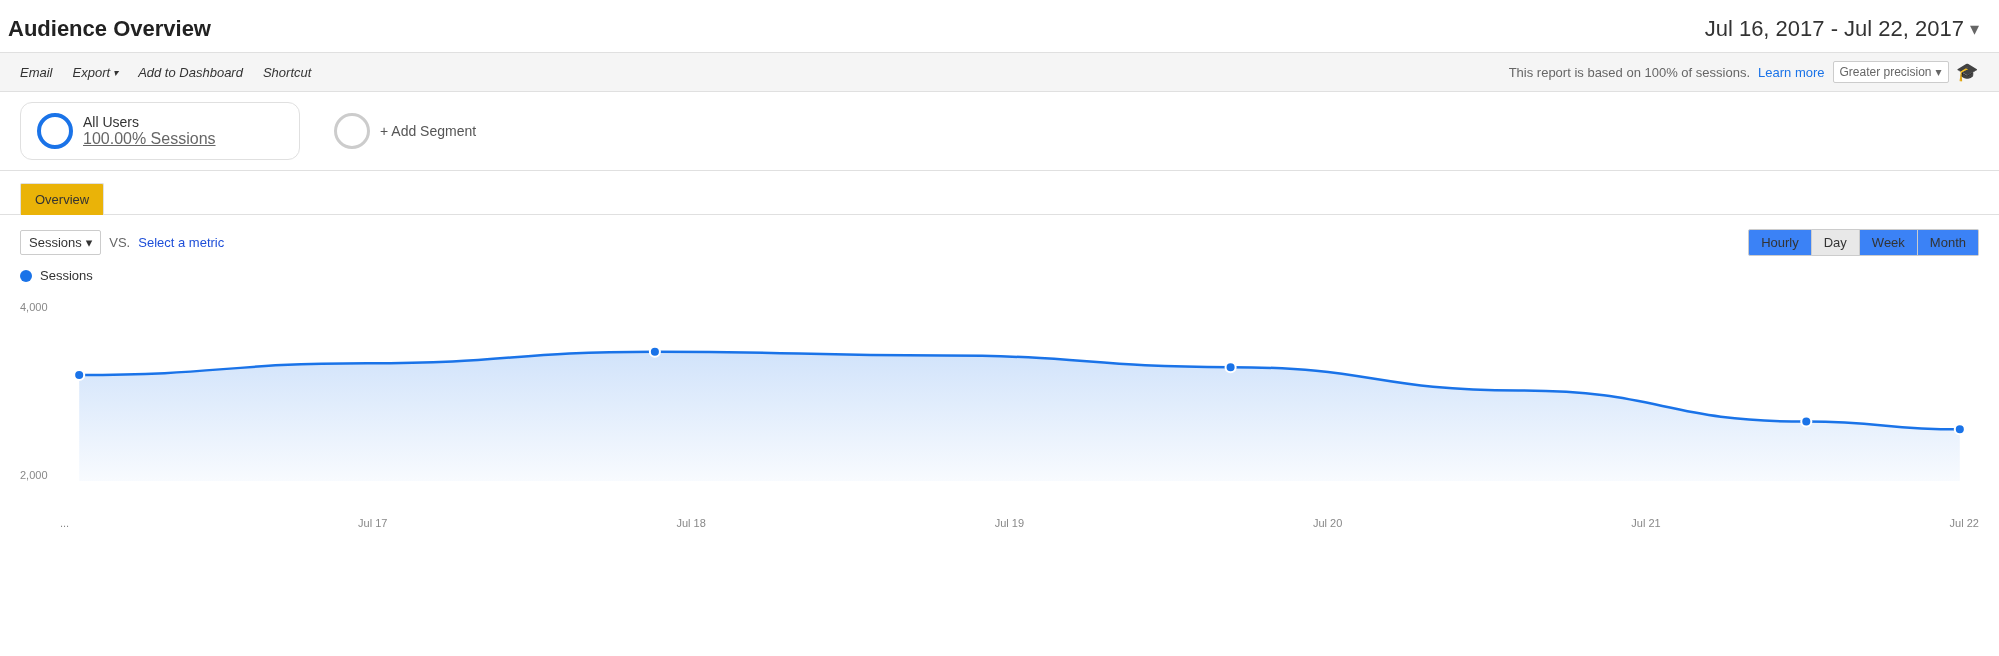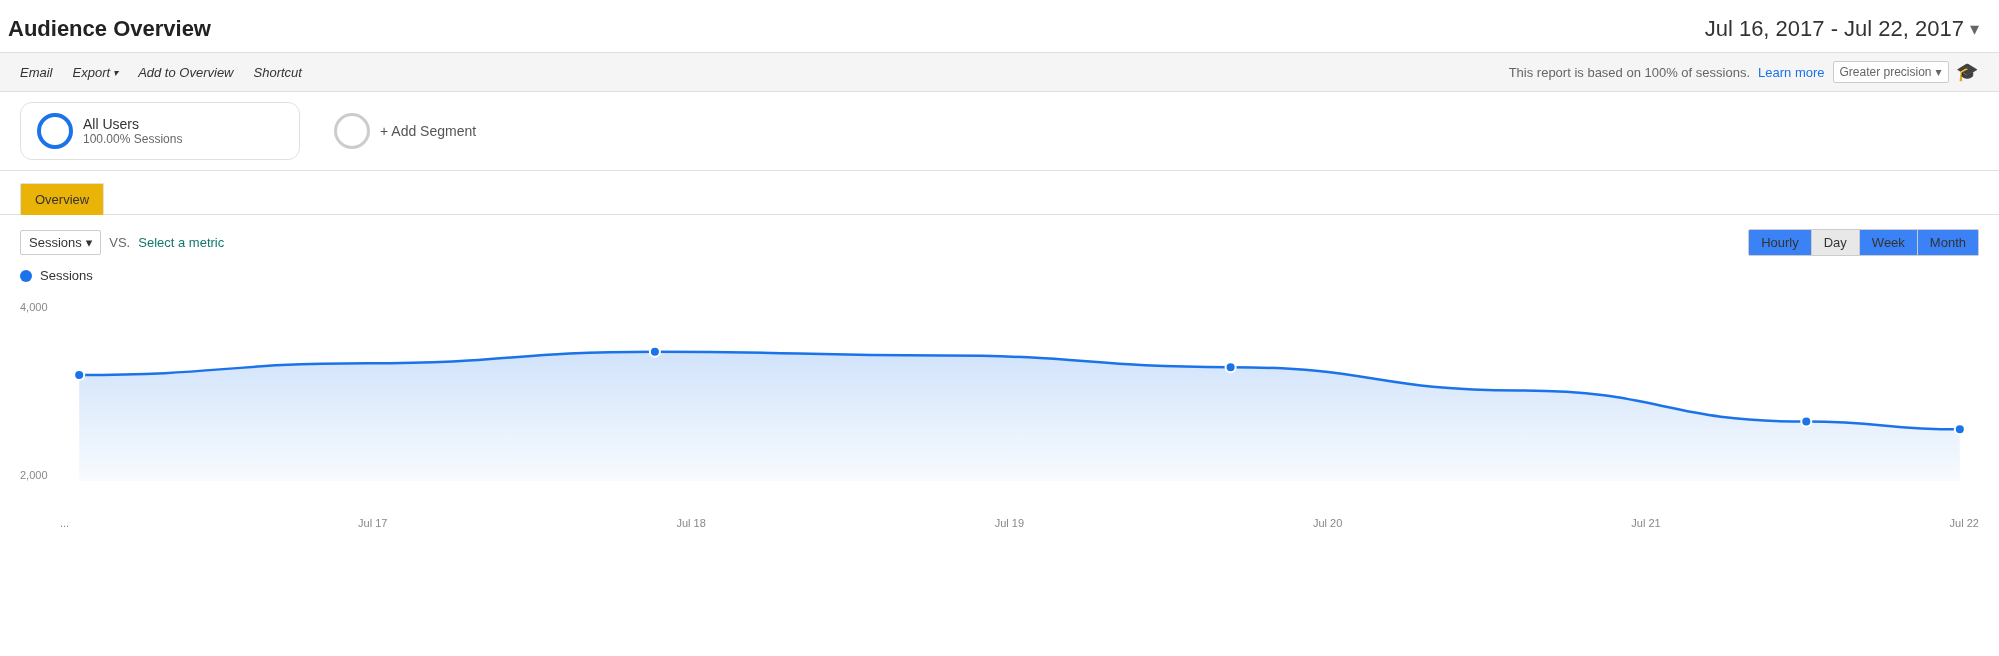--- a/index.html
+++ b/index.html
@@ -42,21 +42,21 @@
     .segment-circle-active {
       width: 36px; height: 36px; border-radius: 50%;
       border: 4px solid #1a73e8; background: transparent; flex-shrink: 0;
     }
     .segment-circle-inactive {
       width: 36px; height: 36px; border-radius: 50%;
       border: 3px solid #ccc; background: transparent; flex-shrink: 0;
     }
     .segment-text { display: flex; flex-direction: column; }
     .segment-name { font-size: 14px; color: #333; font-weight: 500; }
-    .segment-sessions { font-size: 12px; color: #666; }
+    .segment-sessions { font-size: 16px; color: #666; text-decoration: underline; }
     .add-segment-btn {
       display: flex; align-items: center; gap: 10px; cursor: pointer;
       padding: 10px 16px; color: #555; font-size: 14px; background: none; border: none;
     }
 
     .overview-tab-bar {
       padding: 12px 20px 0 20px; border-bottom: 1px solid #e0e0e0;
     }
     .overview-tab {
       display: inline-block; padding: 8px 14px; font-size: 13px;
@@ -70,21 +70,21 @@
       padding: 14px 20px 8px 20px;
     }
     .metric-selector {
       display: flex; align-items: center; gap: 8px;
     }
     .metric-dropdown {
       border: 1px solid #ccc; padding: 4px 8px; border-radius: 2px;
       background: #fff; cursor: pointer; display: flex; align-items: center; gap: 4px; font-size: 13px;
     }
     .vs-label { color: #666; font-size: 13px; }
-    .select-metric-link { color: #0f766e; text-decoration: none; font-size: 13px; cursor: pointer; }
+    .select-metric-link { color: #1d4ed8; text-decoration: none; font-size: 13px; cursor: pointer; }
 
     .time-buttons { display: flex; }
     .time-btn {
       padding: 5px 12px; border: 1px solid #ccc; background: #3b82f6;
       font-size: 13px; cursor: pointer; color: #333; border-left: none;
     }
     .time-btn:first-child { border-left: 1px solid #ccc; border-radius: 2px 0 0 2px; }
     .time-btn:last-child { border-radius: 0 2px 2px 0; }
     .time-btn.active { background: #e8e8e8; font-weight: 500; }
 
@@ -116,21 +116,21 @@
 <div class="toolbar">
   <div class="toolbar-left">
     <button class="toolbar-btn">
       <span>Email</span>
     </button>
     <button class="toolbar-btn">
       <span>Export</span>
       <span class="dd-arrow">▾</span>
     </button>
     <button class="toolbar-btn">
-      <span>Add to Overview</span>
+      <span>Add to Dashboard</span>
     </button>
     <button class="toolbar-btn">
       <span>Shortcut</span>
     </button>
   </div>
   <div class="toolbar-right">
     <span>This report is based on 100% of sessions.</span>
     <a class="learn-more">Learn more</a>
     <div class="precision-select">
       <span>Greater precision</span>

